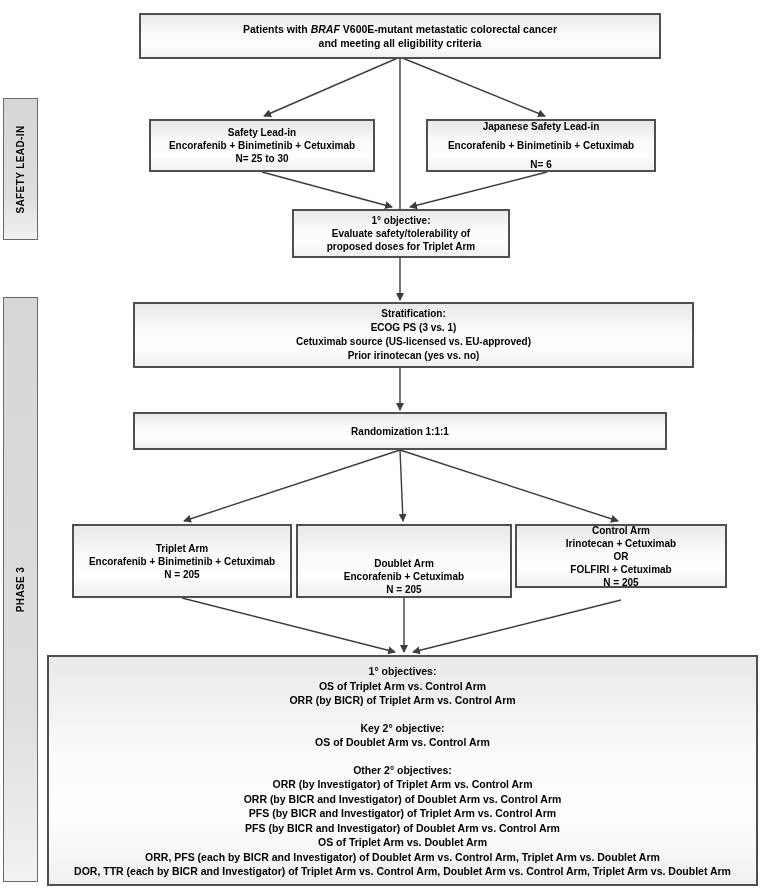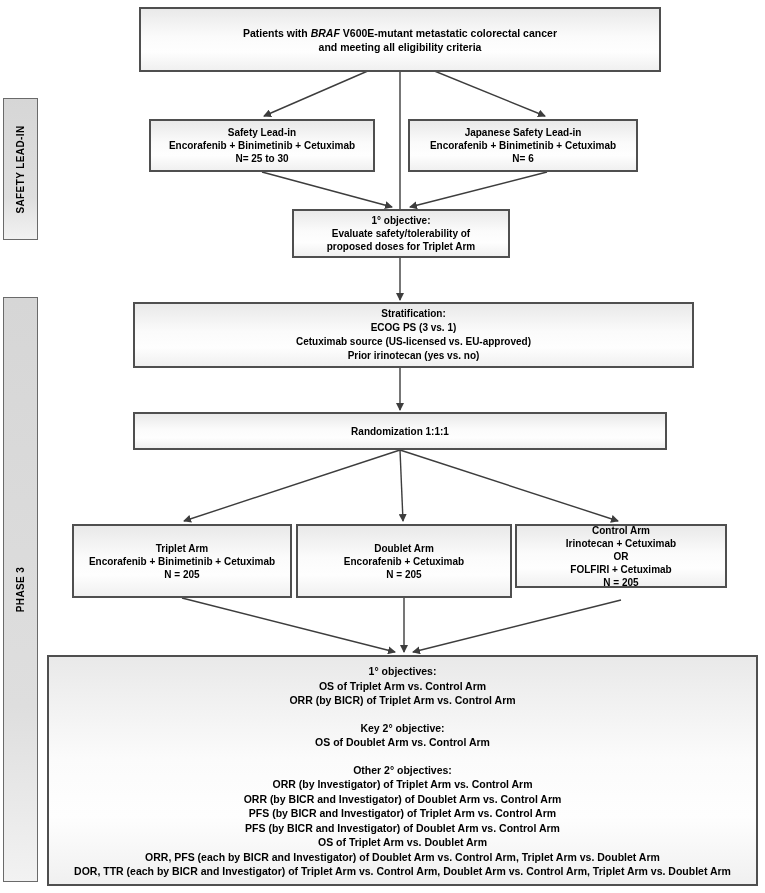--- a/index.html
+++ b/index.html
@@ -20,28 +20,28 @@
   .vbar{
     position:absolute;
     border:1.5px solid #6a6a6a;
     background:linear-gradient(180deg,#d6d6d6 0%,#dedede 70%,#f2f2f2 100%);
     display:flex;align-items:center;justify-content:center;
     box-sizing:border-box;
   }
   .vbar span{transform:rotate(-90deg);white-space:nowrap;font-size:10px;letter-spacing:.4px;}
   .line{white-space:nowrap;}
   
-  .b-elig{left:139px;top:7px;width:522px;height:65px;font-size:10.5px;line-height:14px;}
+  .b-elig{left:139px;top:13px;width:522px;height:46px;font-size:10.5px;line-height:14px;}
   .b-slb{left:149px;top:119px;width:226px;height:53px;}
-  .b-jslb{left:408px;top:119px;width:230px;height:53px;}
+  .b-jslb{left:426px;top:119px;width:230px;height:53px;gap:6px;}
   .b-obj1{left:292px;top:209px;width:218px;height:49px;}
   .b-strat{left:133px;top:302px;width:561px;height:66px;line-height:14px;}
   .b-rand{left:133px;top:412px;width:534px;height:38px;}
   .b-triplet{left:72px;top:524px;width:220px;height:74px;}
-  .b-doublet{left:296px;top:524px;width:216px;height:74px;}
+  .b-doublet{left:296px;top:524px;width:216px;height:74px;justify-content:flex-end;}
   .b-control{left:515px;top:524px;width:212px;height:64px;}
   .b-big{left:47px;top:655px;width:711px;height:231px;font-size:10.5px;line-height:14.5px;justify-content:flex-start;padding-top:7px;}
   .b-big .sec{margin-bottom:13px;}
   .b-big .sec:last-child{margin-bottom:3px;}
   .vbar-slb{left:3px;top:98px;width:35px;height:142px;}
   .vbar-p3{left:3px;top:297px;width:35px;height:585px;}
   .gene{font-style:italic;}
 </style>
 </head>
 <body>

